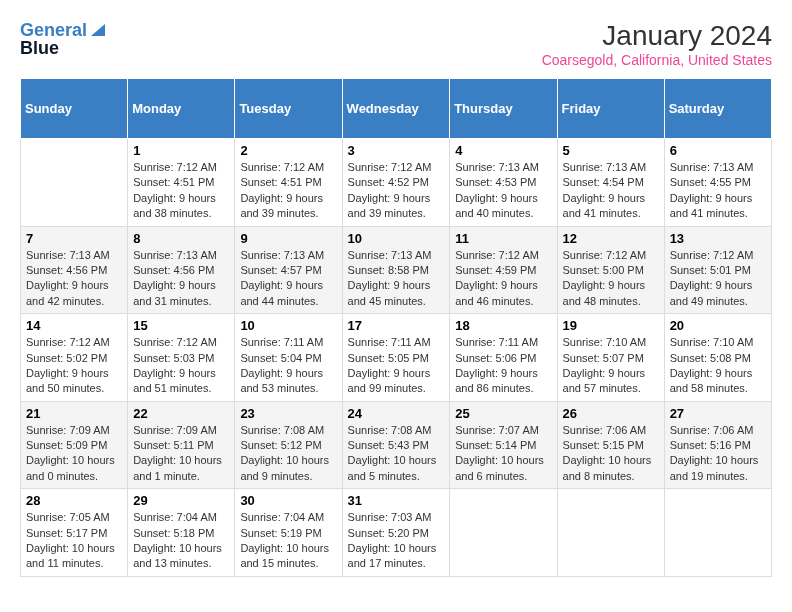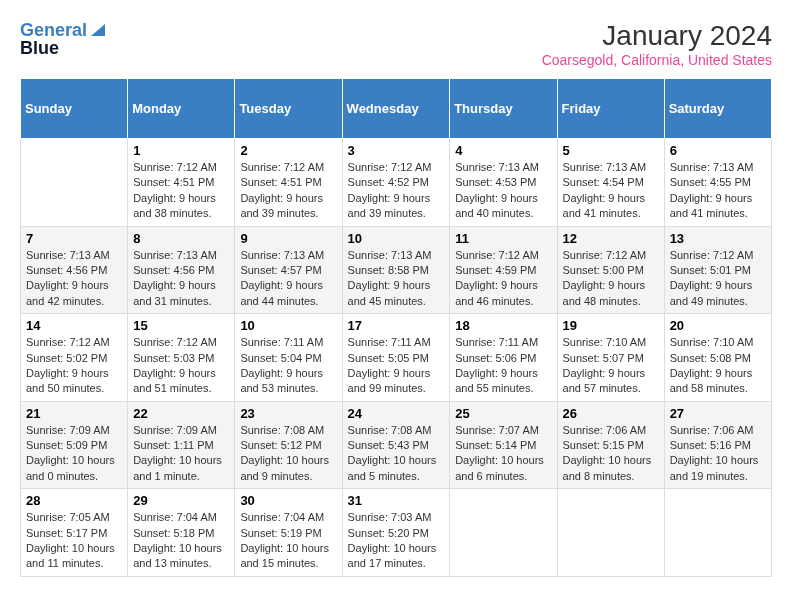--- a/index.html
+++ b/index.html
@@ -186,39 +186,39 @@
         <td>
           <div class="day-number">10</div>
           <div class="day-info"><span>Sunrise: 7:11 AM</span><br><span>Sunset: 5:04 PM</span><br><span>Daylight: 9 hours</span><br><span>and 53 minutes.</span></div>
         </td>
         <td>
           <div class="day-number">17</div>
           <div class="day-info"><span>Sunrise: 7:11 AM</span><br><span>Sunset: 5:05 PM</span><br><span>Daylight: 9 hours</span><br><span>and 99 minutes.</span></div>
         </td>
         <td>
           <div class="day-number">18</div>
-          <div class="day-info"><span>Sunrise: 7:11 AM</span><br><span>Sunset: 5:06 PM</span><br><span>Daylight: 9 hours</span><br><span>and 55 minutes.</span></div>
+          <div class="day-info"><span>Sunrise: 7:11 AM</span><br><span>Sunset: 5:06 PM</span><br><span>Daylight: 9 hours</span><br><span>and 86 minutes.</span></div>
         </td>
         <td>
           <div class="day-number">19</div>
           <div class="day-info"><span>Sunrise: 7:10 AM</span><br><span>Sunset: 5:07 PM</span><br><span>Daylight: 9 hours</span><br><span>and 57 minutes.</span></div>
         </td>
         <td>
           <div class="day-number">20</div>
           <div class="day-info"><span>Sunrise: 7:10 AM</span><br><span>Sunset: 5:08 PM</span><br><span>Daylight: 9 hours</span><br><span>and 58 minutes.</span></div>
         </td>
       </tr>
       <tr>
         <td>
           <div class="day-number">21</div>
           <div class="day-info"><span>Sunrise: 7:09 AM</span><br><span>Sunset: 5:09 PM</span><br><span>Daylight: 10 hours</span><br><span>and 0 minutes.</span></div>
         </td>
         <td>
           <div class="day-number">22</div>
-          <div class="day-info"><span>Sunrise: 7:09 AM</span><br><span>Sunset: 1:11 PM</span><br><span>Daylight: 10 hours</span><br><span>and 1 minute.</span></div>
+          <div class="day-info"><span>Sunrise: 7:09 AM</span><br><span>Sunset: 5:11 PM</span><br><span>Daylight: 10 hours</span><br><span>and 1 minute.</span></div>
         </td>
         <td>
           <div class="day-number">23</div>
           <div class="day-info"><span>Sunrise: 7:08 AM</span><br><span>Sunset: 5:12 PM</span><br><span>Daylight: 10 hours</span><br><span>and 9 minutes.</span></div>
         </td>
         <td>
           <div class="day-number">24</div>
           <div class="day-info"><span>Sunrise: 7:08 AM</span><br><span>Sunset: 5:43 PM</span><br><span>Daylight: 10 hours</span><br><span>and 5 minutes.</span></div>
         </td>
         <td>

